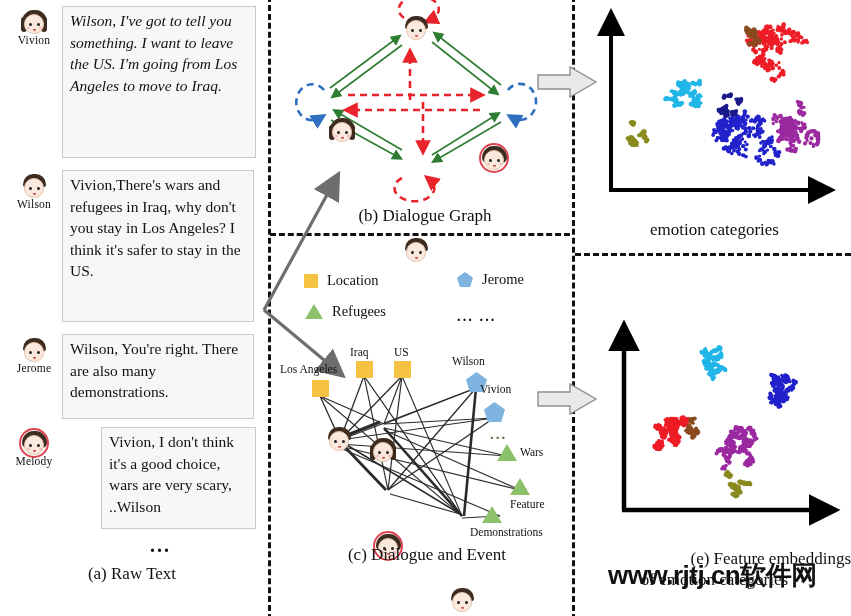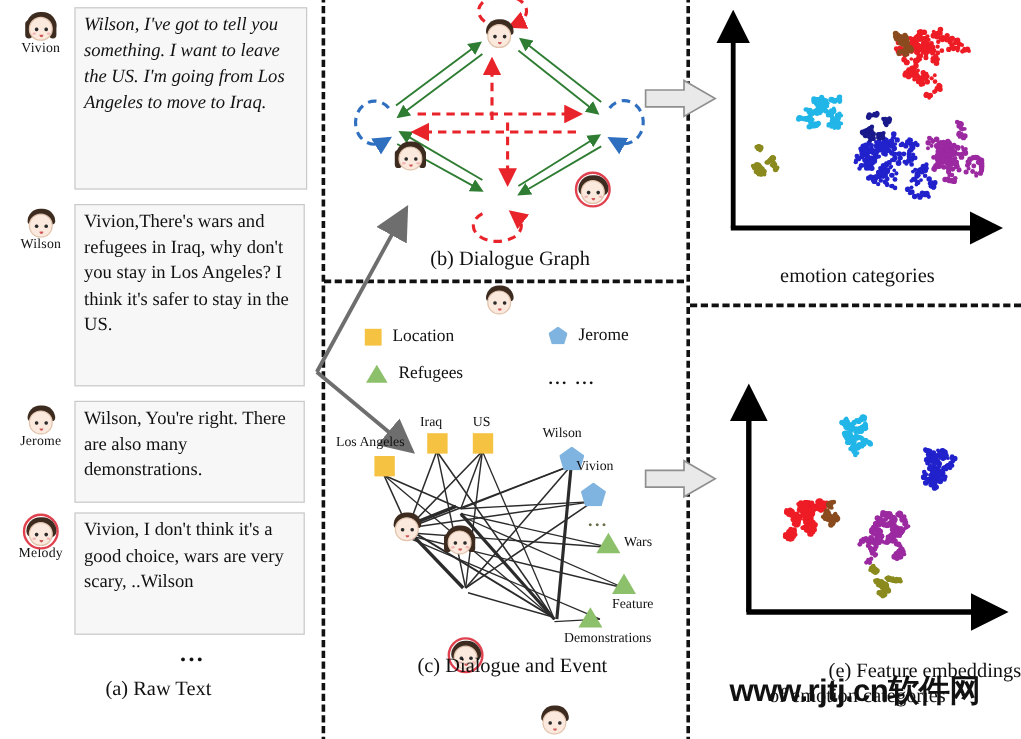--- a/index.html
+++ b/index.html
@@ -160,21 +160,21 @@
           <div class="av-hair f"></div>
           <div class="av-face"></div>
           <div class="av-eye l"></div>
             <div class="av-eye r"></div>
           <div class="av-cheek l"></div>
             <div class="av-cheek r"></div>
           <div class="av-mouth"></div>
         </div>
         <div class="who-name">Melody</div>
       </div>
-      <div class="bubble" style="width:192px;height:102px;">
+      <div class="bubble" style="width:192px;height:102px;margin-left:39px;">
         <p>Vivion, I don't think it's a good choice, wars are very scary, ..Wilson</p>
       </div>
     </div>
 
     <div class="abs ellipsis-dots" style="left:150px;top:540px;">...</div>
 
     <div class="abs caption" style="left:42px;top:563px;width:180px;">(a) Raw Text</div>
   </div>
 
   <svg class="abs" style="left:238px;top:160px;width:120px;height:210px;overflow:visible;">

